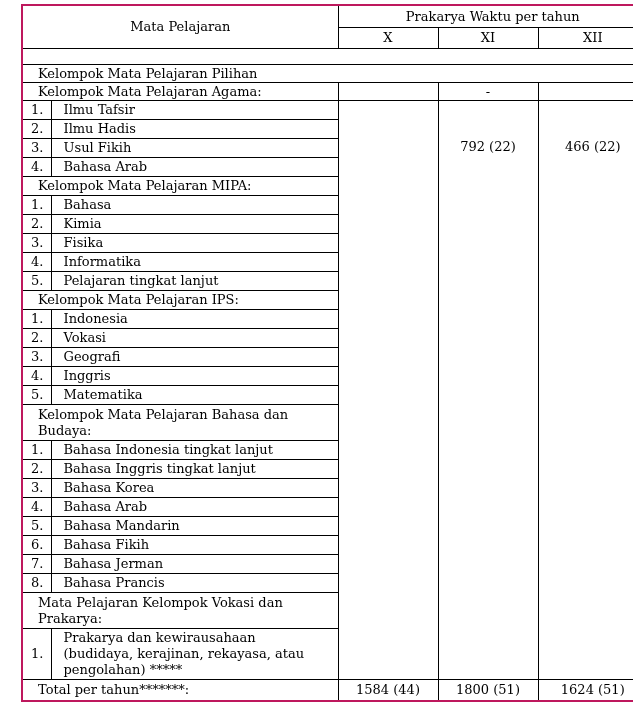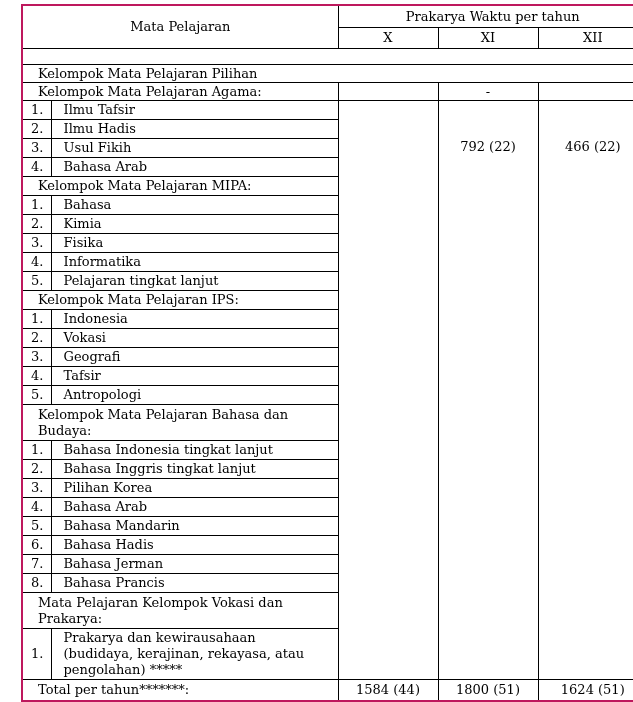--- a/index.html
+++ b/index.html
@@ -127,55 +127,55 @@
   <tr class="std">
     <td class="num">2.</td>
     <td class="subj">Vokasi</td>
   </tr>
   <tr class="std">
     <td class="num">3.</td>
     <td class="subj">Geografi</td>
   </tr>
   <tr class="std">
     <td class="num">4.</td>
-    <td class="subj">Tafsir</td>
+    <td class="subj">Inggris</td>
   </tr>
   <tr class="std">
     <td class="num">5.</td>
-    <td class="subj">Antropologi</td>
+    <td class="subj">Matematika</td>
   </tr>
 
   <tr class="two">
     <td colspan="2" class="grp">
       <div class="w265">Kelompok Mata Pelajaran Bahasa dan Budaya:</div>
     </td>
   </tr>
   <tr class="std">
     <td class="num">1.</td>
     <td class="subj">Bahasa Indonesia tingkat lanjut</td>
   </tr>
   <tr class="std">
     <td class="num">2.</td>
     <td class="subj">Bahasa Inggris tingkat lanjut</td>
   </tr>
   <tr class="std">
     <td class="num">3.</td>
-    <td class="subj">Pilihan Korea</td>
+    <td class="subj">Bahasa Korea</td>
   </tr>
   <tr class="std">
     <td class="num">4.</td>
     <td class="subj">Bahasa Arab</td>
   </tr>
   <tr class="std">
     <td class="num">5.</td>
     <td class="subj">Bahasa Mandarin</td>
   </tr>
   <tr class="std">
     <td class="num">6.</td>
-    <td class="subj">Bahasa Hadis</td>
+    <td class="subj">Bahasa Fikih</td>
   </tr>
   <tr class="std">
     <td class="num">7.</td>
     <td class="subj">Bahasa Jerman</td>
   </tr>
   <tr class="std">
     <td class="num">8.</td>
     <td class="subj">Bahasa Prancis</td>
   </tr>
 

